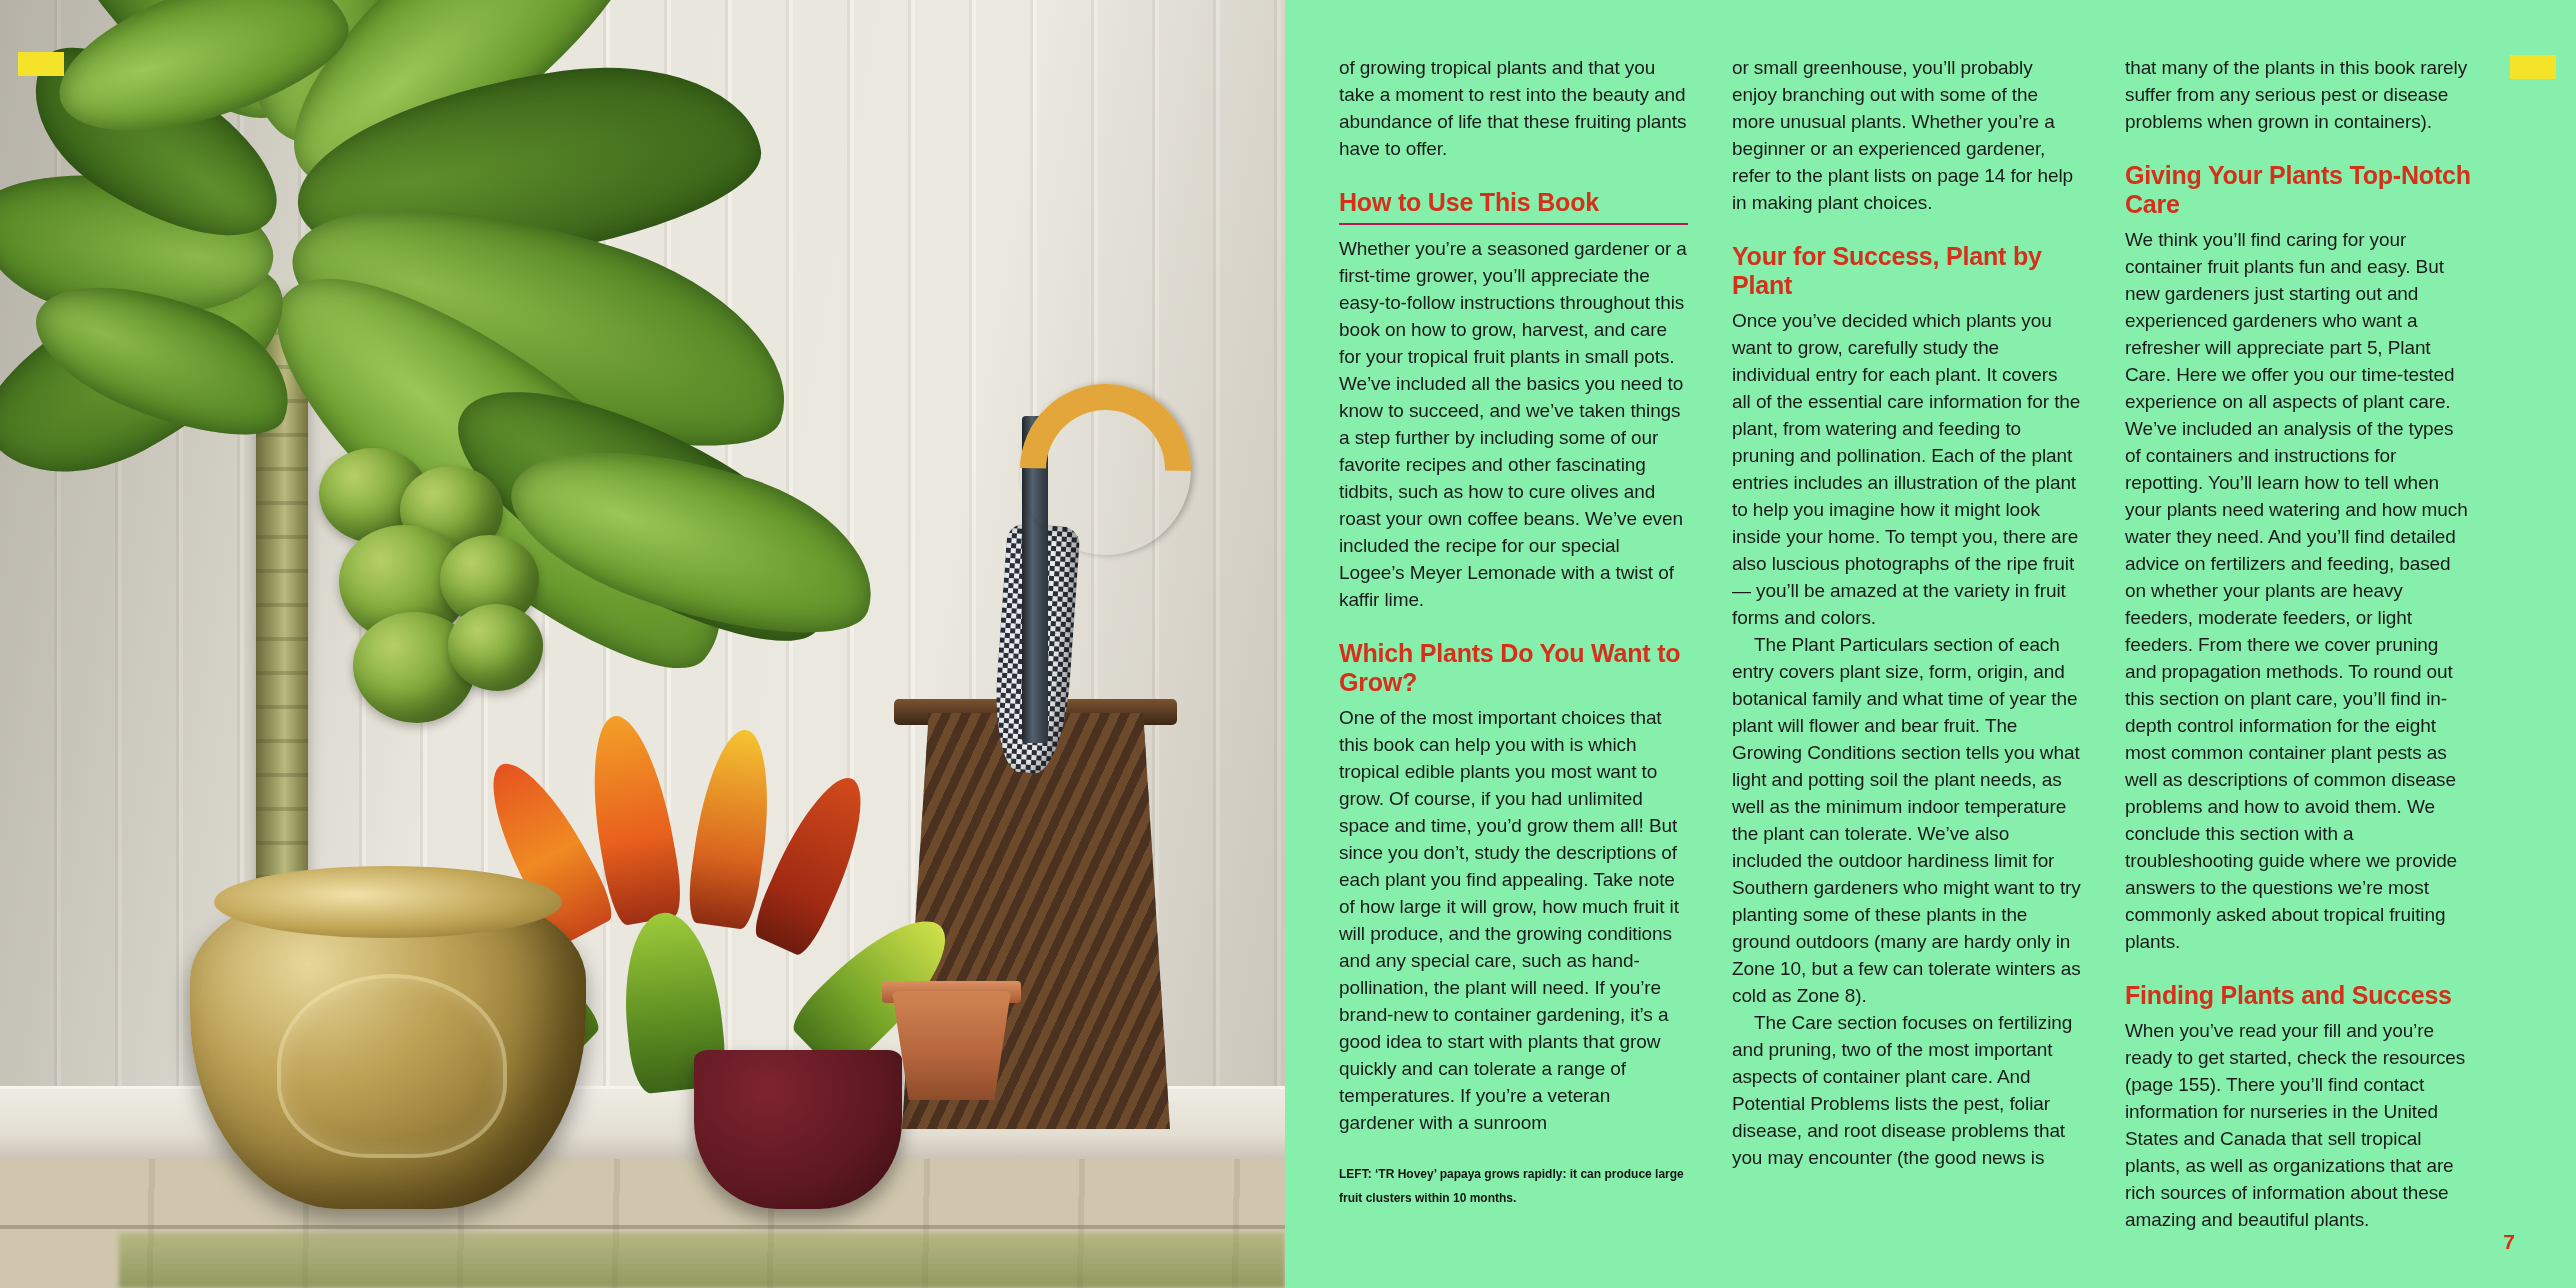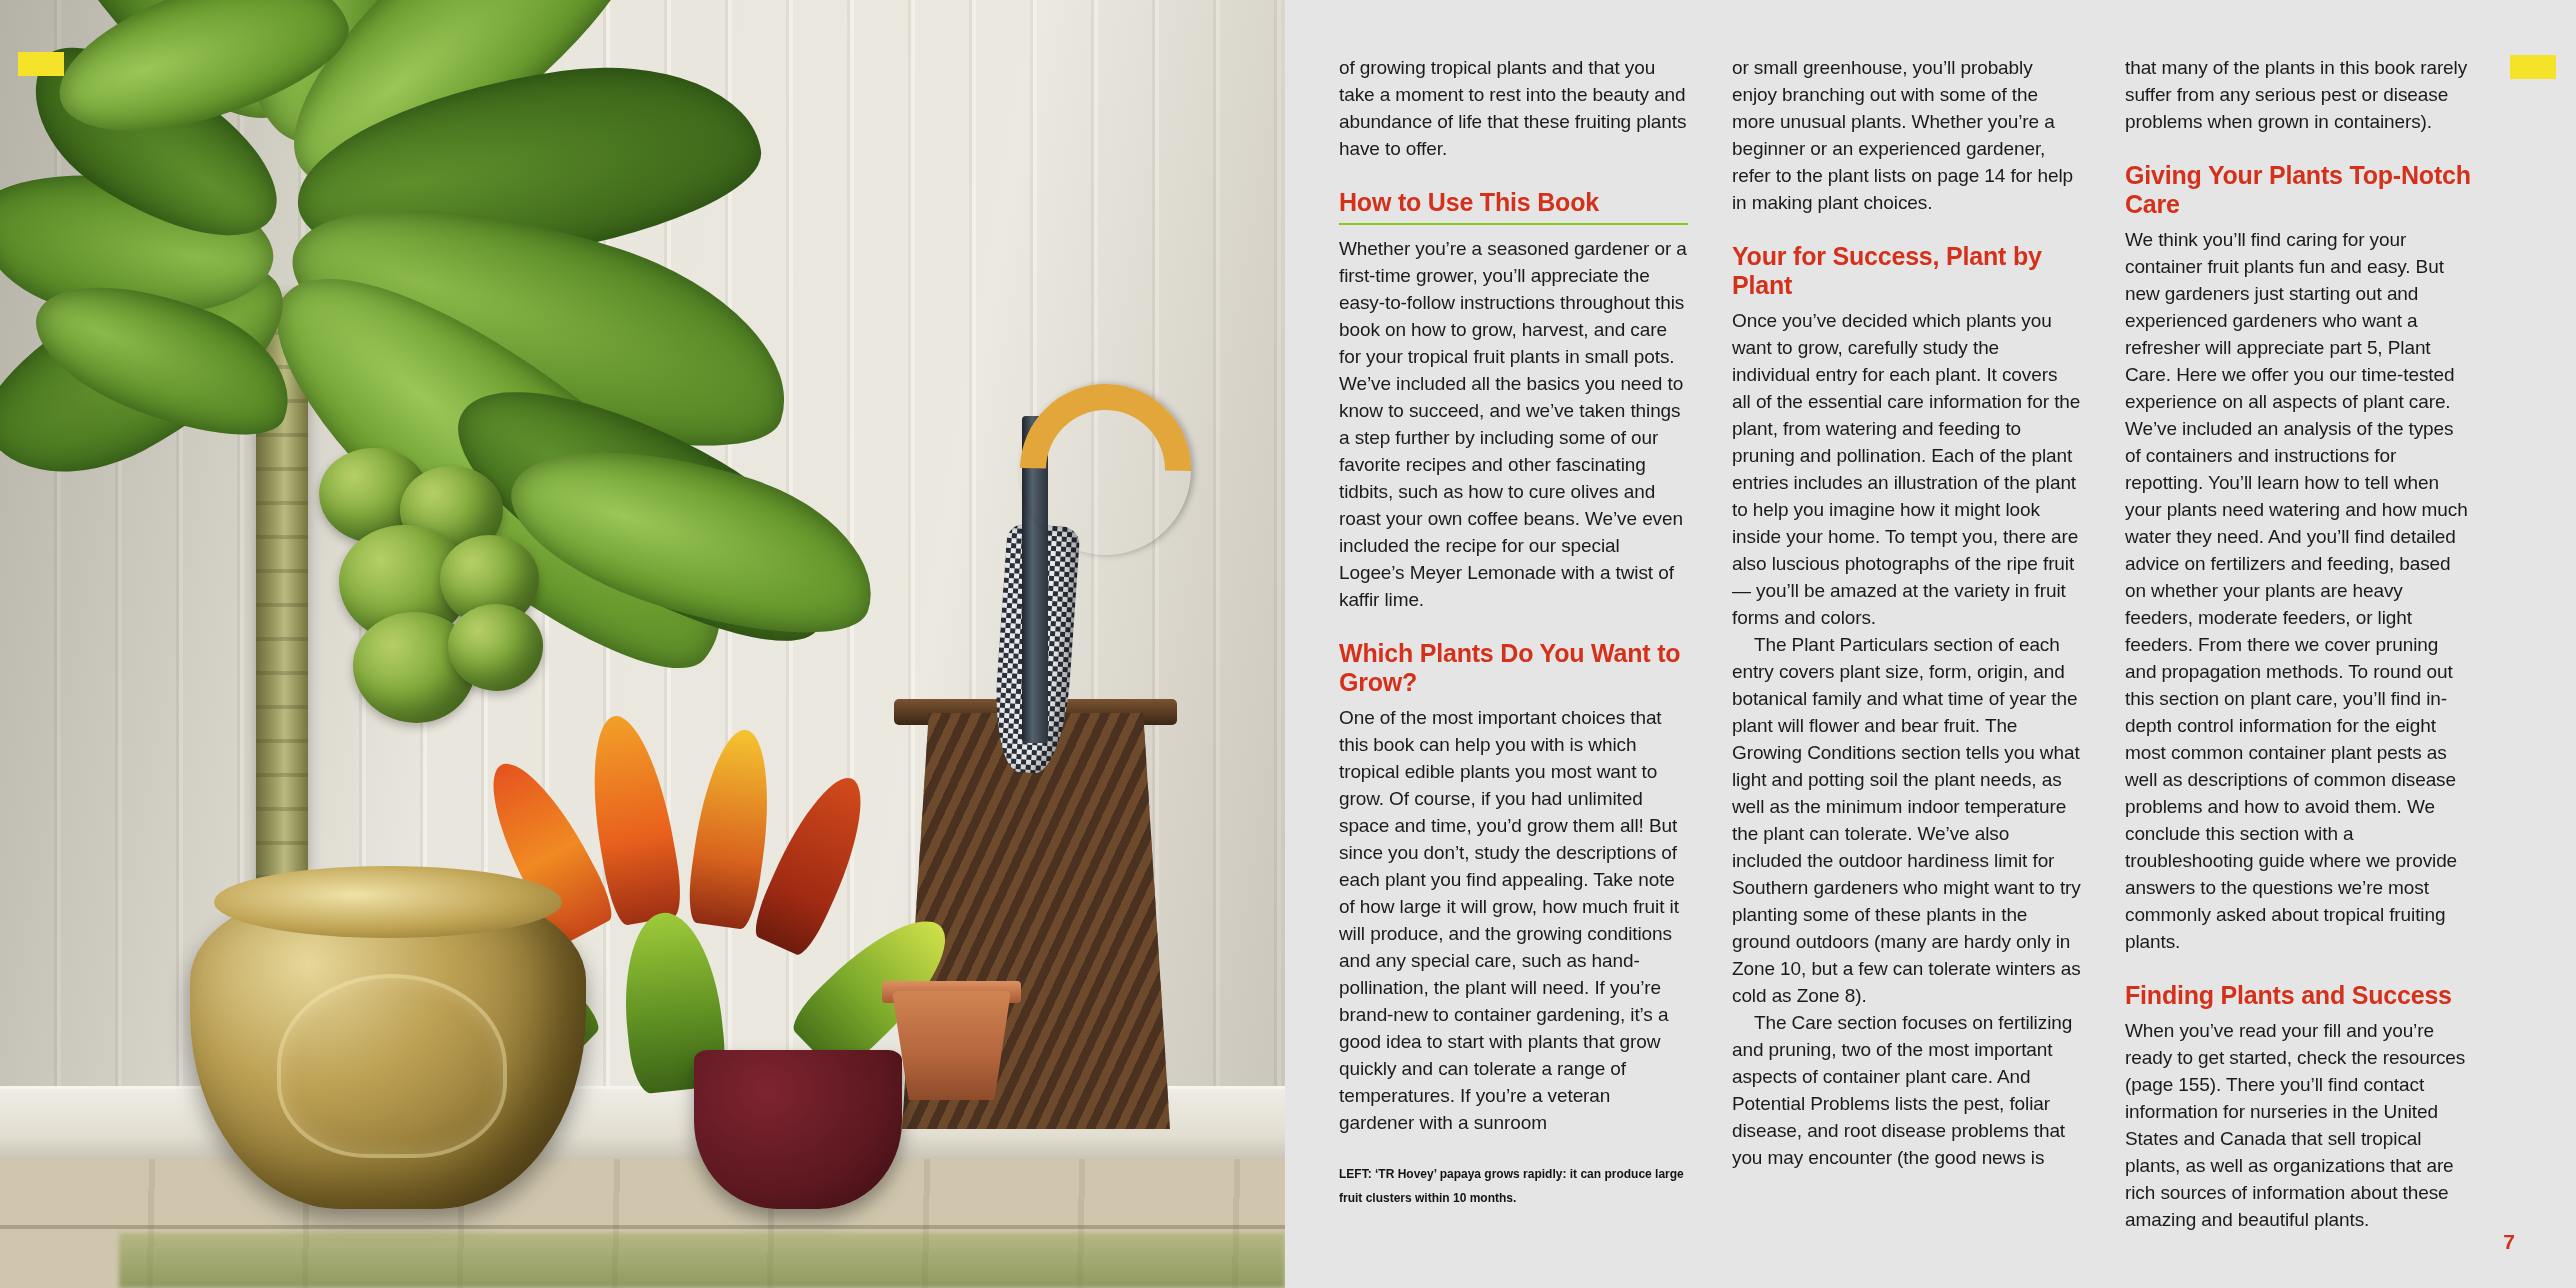--- a/index.html
+++ b/index.html
@@ -229,21 +229,21 @@
     background: #f5e32a;
   }
   .mark.left { left: 18px; top: 52px; }
   .mark.right { right: 20px; top: 55px; }
 
   
   .text-page {
     position: relative;
     width: 1291px;
     height: 1288px;
-    background: #e5e5e5;
+    background: #86efac;
     padding: 54px 61px 40px 54px;
     box-sizing: border-box;
   }
   .columns {
     display: flex;
     gap: 44px;
     height: 1139px;
   }
   .col {
     width: 349px;
@@ -265,21 +265,21 @@
     color: #d4301a;
     font-family: "Liberation Sans", sans-serif;
     font-weight: bold;
     font-size: 25px;
     line-height: 29px;
     margin: 26px 0 7px 0;
     letter-spacing: -0.2px;
   }
   h2.heading.first { margin-top: 26px; }
   h2.heading.rule {
-    border-bottom: 2px solid #84cc16;
+    border-bottom: 2px solid #be185d;
     padding-bottom: 6px;
     margin-bottom: 10px;
   }
   .caption {
     margin-top: 26px;
     font-family: "Liberation Sans", sans-serif;
     font-weight: bold;
     font-size: 12px;
     line-height: 24px;
     color: #141414;

